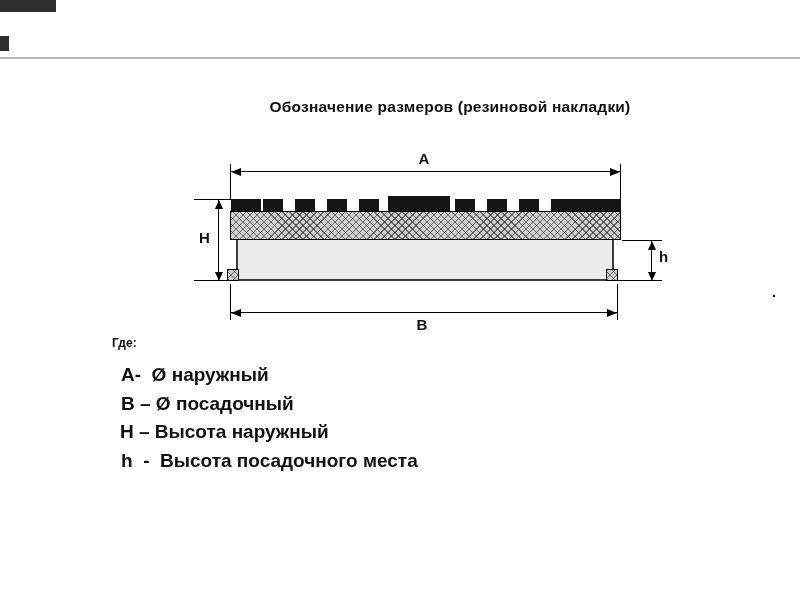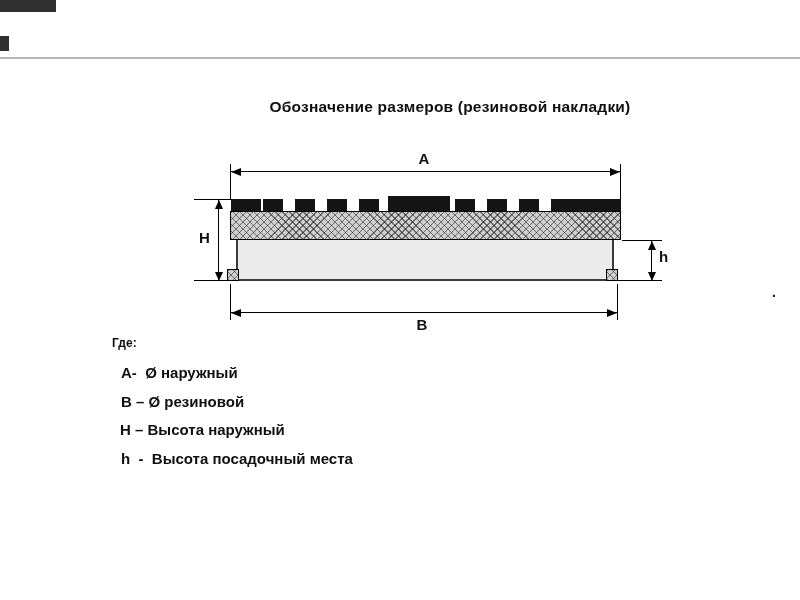--- a/index.html
+++ b/index.html
@@ -4,21 +4,21 @@
 <style>
   html,body{margin:0;padding:0;}
   body{
     width:800px;height:600px;position:relative;background:#ffffff;
     font-family:"Liberation Sans", sans-serif;color:#101010;overflow:hidden;
   }
   .abs{position:absolute;}
   .title{font-size:15.5px;font-weight:bold;text-align:center;letter-spacing:0.2px;}
   .dimlabel{font-size:15px;font-weight:bold;}
   .legend-head{font-size:12px;font-weight:bold;}
-  .legend-item{font-size:15px;font-weight:bold;white-space:pre;}
+  .legend-item{font-size:19px;font-weight:bold;white-space:pre;}
   .line{background:#000;}
   .hatch{
     background-color:#cfcfcf;
     background-image:
       repeating-linear-gradient(45deg, rgba(25,25,25,.55) 0 1px, transparent 1px 5px),
       repeating-linear-gradient(135deg, rgba(25,25,25,.55) 0 1px, transparent 1px 5px);
   }
   .tooth-strip{
     background:repeating-linear-gradient(90deg,#141414 0px,#141414 20px,transparent 20px,transparent 32px);
   }
@@ -83,15 +83,15 @@
 <div class="abs line" style="left:617px;top:284px;width:1px;height:36px;"></div>
 <div class="abs line" style="left:230px;top:312px;width:388px;height:1px;"></div>
 <div class="abs arr arr-left" style="left:231px;top:309px;"></div>
 <div class="abs arr arr-right" style="left:607px;top:309px;"></div>
 <div class="abs dimlabel" style="left:410px;top:316px;width:24px;text-align:center;">B</div>
 
 <div class="abs" style="left:772px;top:284px;font-size:14px;font-weight:bold;">.</div>
 
 <div class="abs legend-head" style="left:112px;top:336px;">Где:</div>
 <div class="abs legend-item" style="left:121px;top:364px;">А-  Ø наружный</div>
-<div class="abs legend-item" style="left:121px;top:393px;">В – Ø резиновой</div>
+<div class="abs legend-item" style="left:121px;top:393px;">В – Ø посадочный</div>
 <div class="abs legend-item" style="left:120px;top:421px;">Н – Высота наружный</div>
-<div class="abs legend-item" style="left:121px;top:450px;">h  -  Высота посадочный места</div>
+<div class="abs legend-item" style="left:121px;top:450px;">h  -  Высота посадочного места</div>
 
 </body></html>

